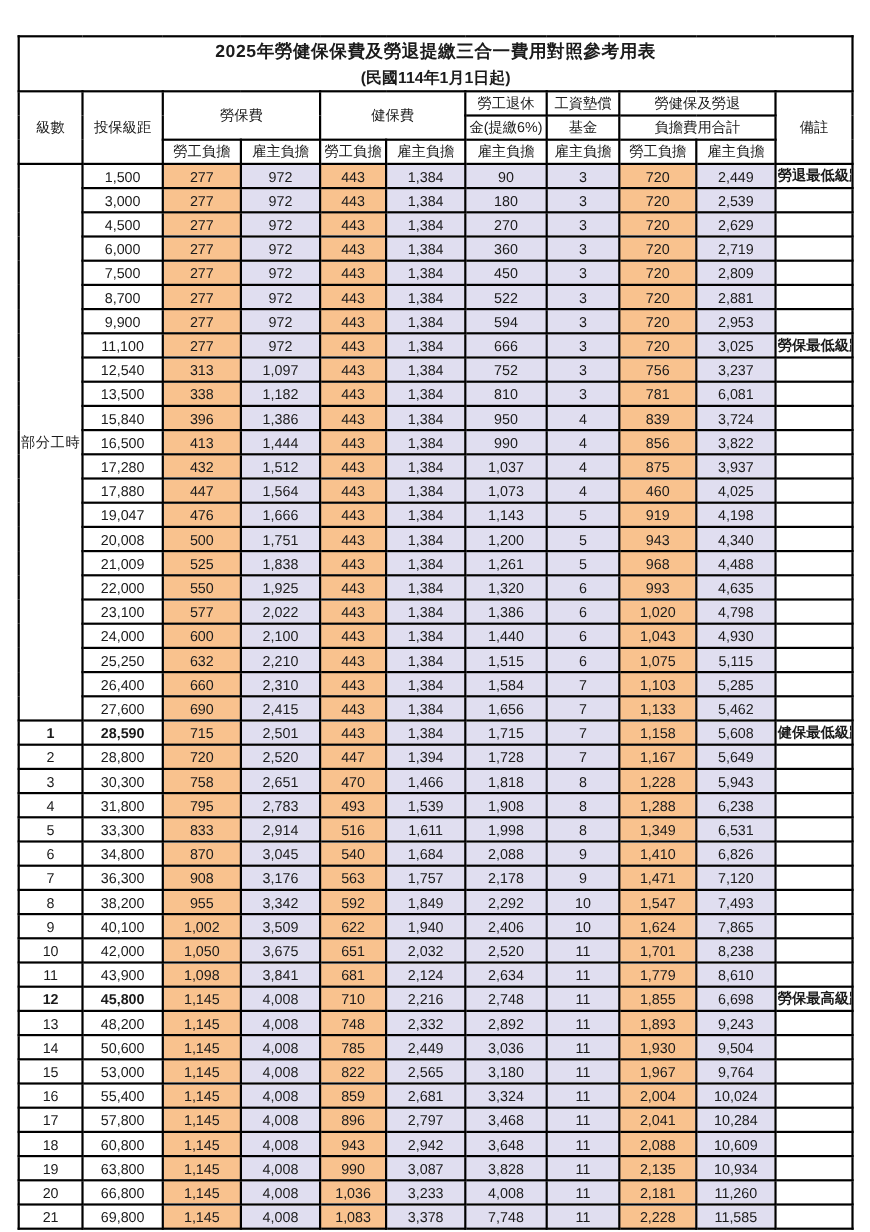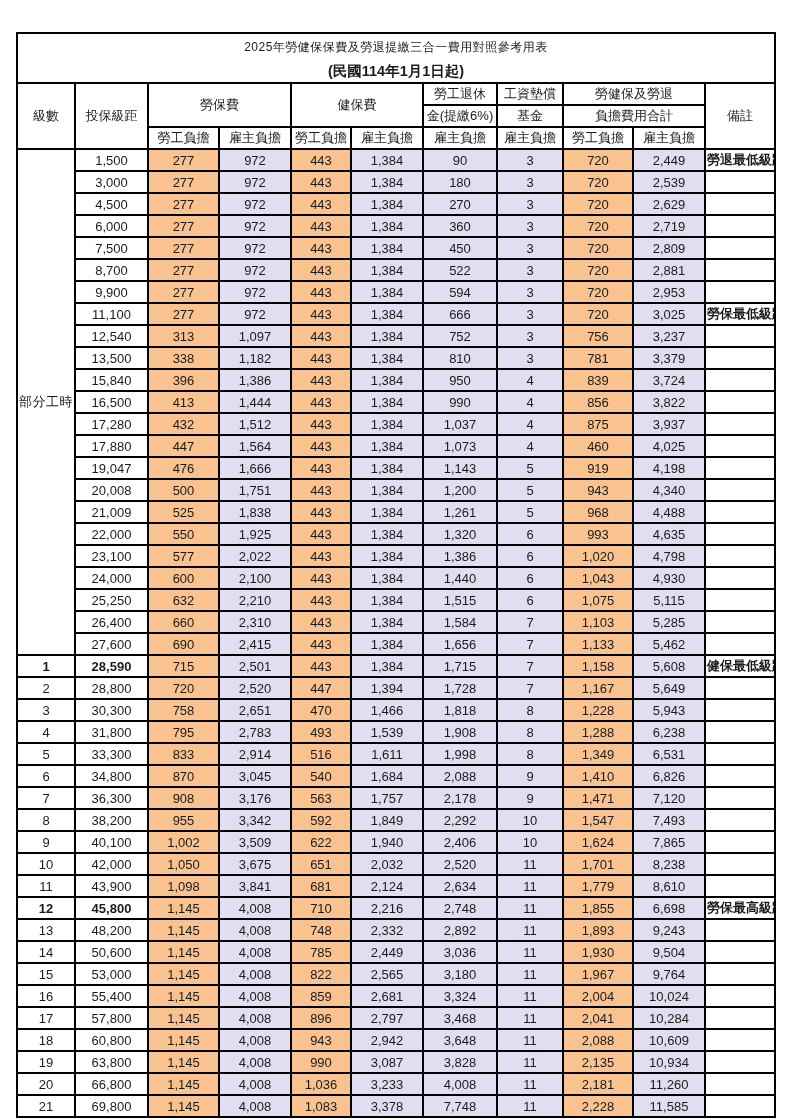--- a/index.html
+++ b/index.html
@@ -23,21 +23,21 @@
     text-align: center;
     vertical-align: middle;
     padding: 0 1px;
     height: 20px;
     font-size: 13px;
     color: #1b1b1b;
     white-space: nowrap;
     overflow: hidden;
   }
   td.title-cell { height: 50px; background: #ffffff; }
-  .title-line1 { font-size: 12px; font-weight: 400; line-height: 27px; letter-spacing: 0.5px; }
+  .title-line1 { font-size: 16px; font-weight: 700; line-height: 27px; letter-spacing: 0.5px; }
   .title-line2 { font-size: 14.5px; font-weight: 700; line-height: 21px; }
   tr.hrow td { height: 16px; font-size: 13px; background: #ffffff; }
   tr.hrow3 td { height: 15px; font-size: 12.5px; }
   .bg-emp { background: #F9C28E; }
   .bg-er  { background: #E0DEF0; }
   .c-lv, .c-br, .c-rm, .pt-cell { background: #ffffff; }
   .c-rm { font-size: 10px; font-weight: 700; color: #E4544D; }
   tr.red-row td.val { color: #E4544D; }
   tr.bold-row td.c-lv, tr.bold-row td.c-br { font-weight: 700; font-size: 14.5px; }
   .pt-cell { font-size: 12.5px; letter-spacing: 0.5px; font-family: Liberation Serif, serif; }
@@ -204,21 +204,21 @@
       </tr>
       <tr>
         <td class="c-br">13,500</td>
         <td class="bg-emp val">338</td>
         <td class="bg-er val">1,182</td>
         <td class="bg-emp val">443</td>
         <td class="bg-er val">1,384</td>
         <td class="bg-er val">810</td>
         <td class="bg-er val">3</td>
         <td class="bg-emp val">781</td>
-        <td class="bg-er val">3,379</td>
+        <td class="bg-er val">6,081</td>
         <td class="c-rm val"></td>
       </tr>
       <tr>
         <td class="c-br">15,840</td>
         <td class="bg-emp val">396</td>
         <td class="bg-er val">1,386</td>
         <td class="bg-emp val">443</td>
         <td class="bg-er val">1,384</td>
         <td class="bg-er val">950</td>
         <td class="bg-er val">4</td>

